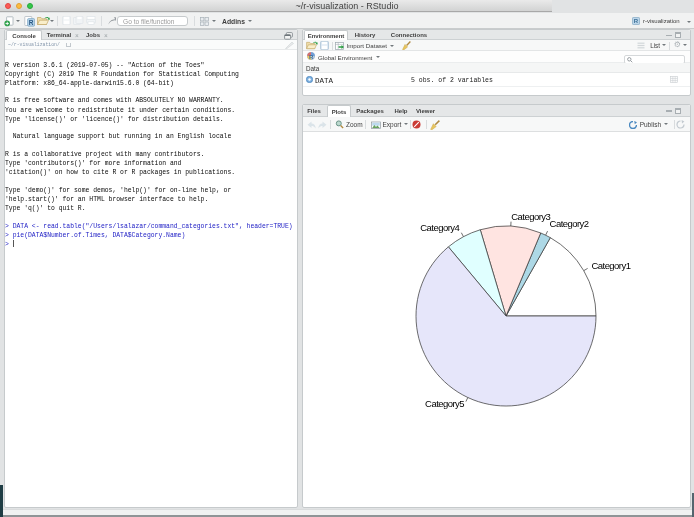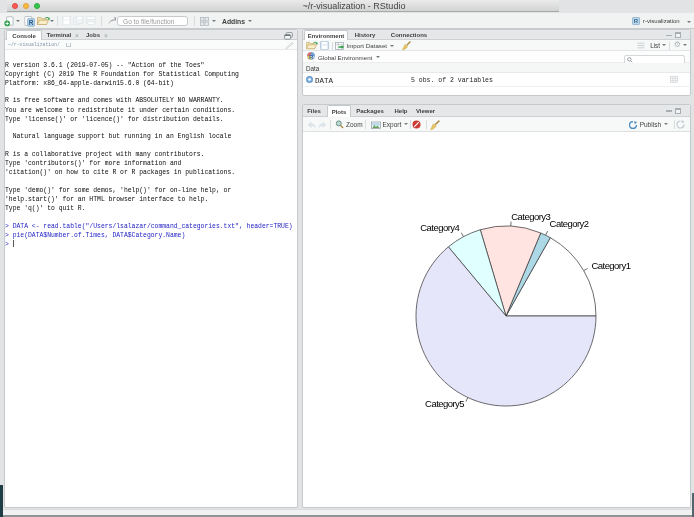--- a/index.html
+++ b/index.html
@@ -6,21 +6,21 @@
 .abs{position:absolute;}
 .pane{position:absolute;background:#fff;border:1px solid #c6cacc;border-radius:2px;}
 .tabbar{position:absolute;left:0;top:0;right:0;height:10px;background:#e5e7e8;border-bottom:1px solid #cdd1d3;border-radius:2px 2px 0 0;}
 .tab{position:absolute;top:0;height:10px;font-size:6px;font-weight:bold;color:#3e3e3e;letter-spacing:0px;line-height:10px;text-align:center;}
 .tab.active{background:#fff;border-left:1px solid #c6cacc;border-right:1px solid #c6cacc;border-top:1px solid #c6cacc;border-radius:2px 2px 0 0;height:11px;}
 .sep{position:absolute;width:1px;background:#d9dcde;}
 .mini{position:absolute;background:#a8aeb2;}
 .caret{display:inline-block;width:0;height:0;border-left:2px solid transparent;border-right:2px solid transparent;border-top:2.5px solid #72787c;vertical-align:middle;}
 </style></head><body>
 
-<div class="abs" style="left:7px;top:0;width:552px;height:12px;background:linear-gradient(#eaeaea,#d2d3d3);border-bottom:1px solid #a8a8a8;">
+<div class="abs" style="left:0;top:0;width:552px;height:12px;background:linear-gradient(#eaeaea,#d2d3d3);border-bottom:1px solid #a8a8a8;">
   <div class="abs" style="left:5px;top:3px;width:6px;height:6px;border-radius:50%;background:#fc5b57;border:0.5px solid #e14640;"></div>
   <div class="abs" style="left:16px;top:3px;width:6px;height:6px;border-radius:50%;background:#fdbc40;border:0.5px solid #dfa036;"></div>
   <div class="abs" style="left:27px;top:3px;width:6px;height:6px;border-radius:50%;background:#34c84a;border:0.5px solid #2aa93c;"></div>
   <div class="abs" style="left:0;top:1px;width:694px;text-align:center;font-size:9px;color:#434343;">~/r-visualization - RStudio</div>
 </div>
 
 <div class="abs" id="maintb" style="left:0;top:13px;width:694px;height:16px;background:#f1f2f2;border-bottom:1px solid #c9cccd;">
 
   <svg class="abs" style="left:4px;top:2.5px" width="11" height="11" viewBox="0 0 11 11">
     <rect x="2.6" y="0.8" width="6.4" height="8.4" rx="0.6" fill="#fff" stroke="#a4aeb5" stroke-width="0.8"></rect>

